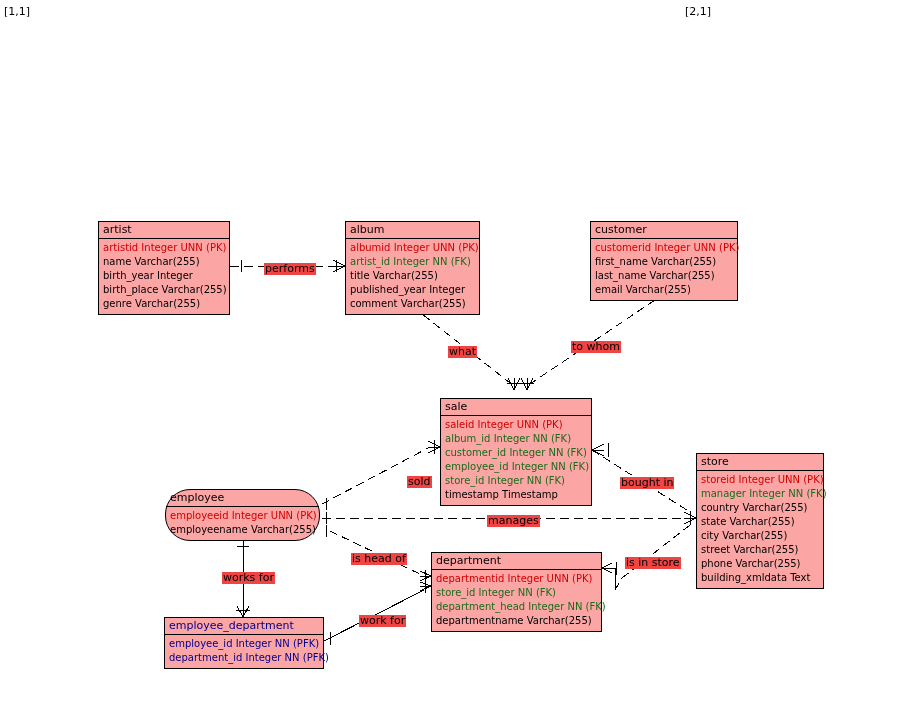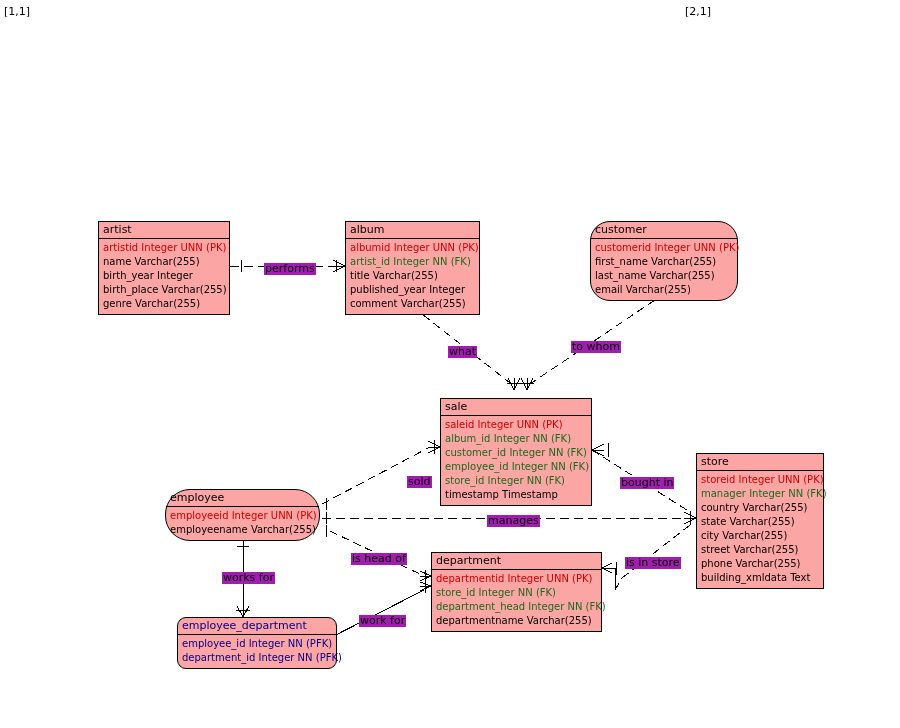--- a/index.html
+++ b/index.html
@@ -34,22 +34,21 @@
   #corner-top-right { left: 685px; top: 5px; }
 
   .entity {
     position: absolute;
     border: 1px solid #000000;
     background: #fca5a5;
     box-sizing: border-box;
     z-index: 5;
   }
   .entity.rounded {
-    border-radius: 9px;
-    margin-left: 13px;
+    border-radius: 0;
   }
   .entity-title {
     padding: 1px 4px 2px 4px;
     border-bottom: 1px solid #000000;
     font-size: 11px;
     line-height: 13px;
     color: #000000;
     white-space: nowrap;
   }
   .entity.rounded > .entity-title {
@@ -67,21 +66,21 @@
   .attr.pk { color: #d00000; }
   .attr.fk { color: #1a6b1a; }
   .attr.pfk { color: #00008b; }
   .entity.rounded .attr { color: #00008b; }
 
   .rel-label {
     position: absolute;
     font-size: 11px;
     line-height: 12px;
     color: #000000;
-    background: #a21caf;
+    background: #ef4444;
     padding: 0 1px;
     white-space: nowrap;
     z-index: 8;
   }
 </style>
 </head>
 <body>
 
 <svg id="canvas" xmlns="http://www.w3.org/2000/svg" viewBox="0 0 900 728">
   <g stroke="#000000" stroke-width="1" fill="none" shape-rendering="crispEdges">
@@ -190,21 +189,21 @@
     <div class="entity" style="left: 345px; top: 221px; width: 135px;">
       <div class="entity-title">album</div>
       <div class="entity-attrs">
         <div class="attr pk">albumid Integer UNN (PK)</div>
         <div class="attr fk">artist_id Integer NN (FK)</div>
         <div class="attr plain">title Varchar(255)</div>
         <div class="attr plain">published_year Integer</div>
         <div class="attr plain">comment Varchar(255)</div>
       </div>
     </div>
-    <div class="entity" style="left: 590px; top: 221px; width: 148px; border-radius: 20px;">
+    <div class="entity" style="left: 590px; top: 221px; width: 148px;">
       <div class="entity-title">customer</div>
       <div class="entity-attrs">
         <div class="attr pk">customerid Integer UNN (PK)</div>
         <div class="attr plain">first_name Varchar(255)</div>
         <div class="attr plain">last_name Varchar(255)</div>
         <div class="attr plain">email Varchar(255)</div>
       </div>
     </div>
     <div class="entity" style="left: 440px; top: 398px; width: 152px;">
       <div class="entity-title">sale</div>

